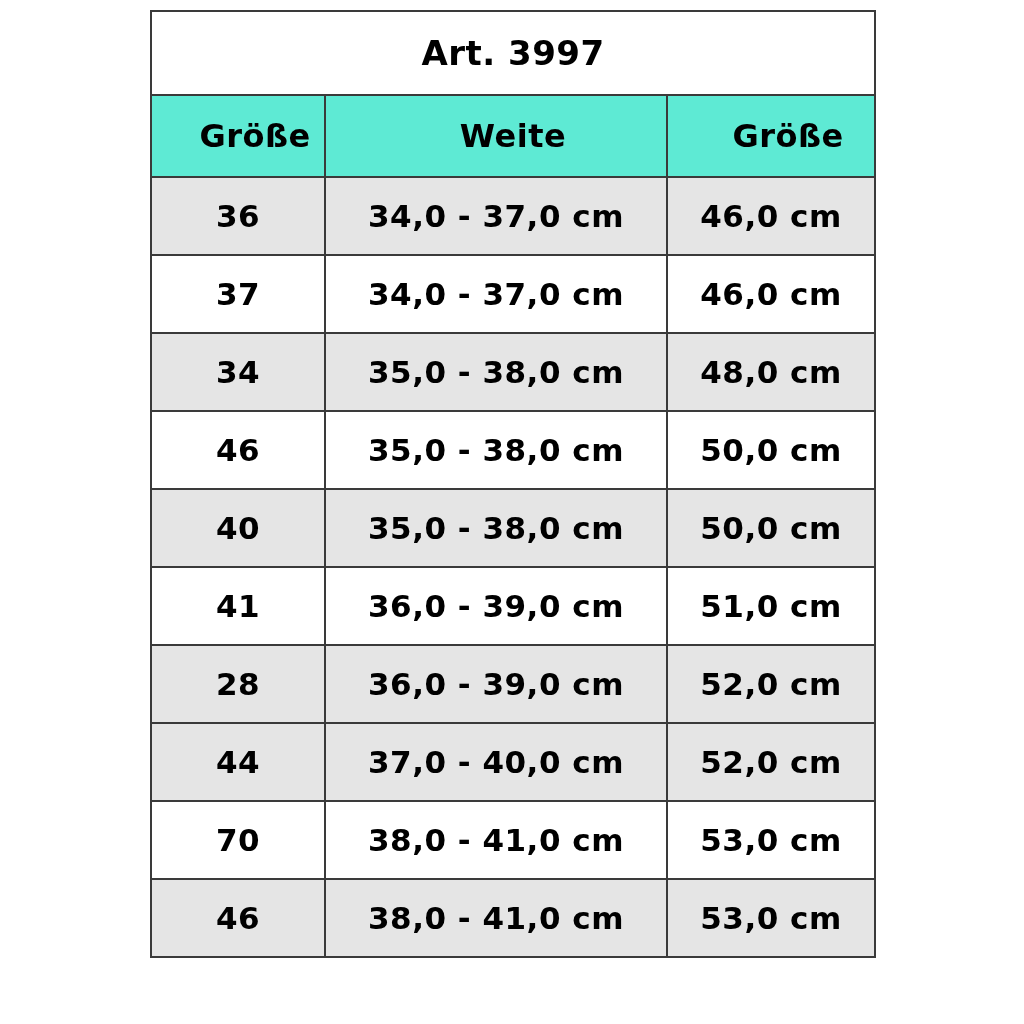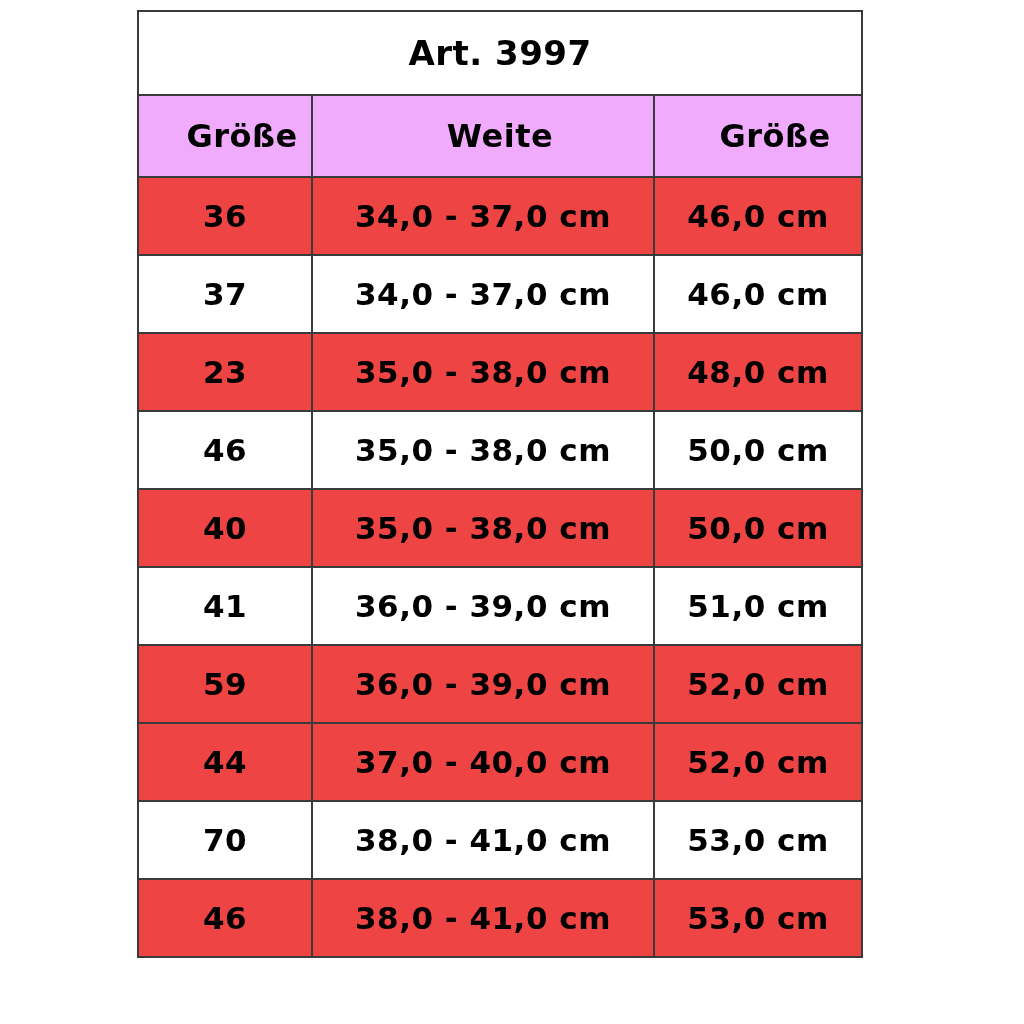--- a/index.html
+++ b/index.html
@@ -14,21 +14,21 @@
   #page {
     position: relative;
     width: 1024px;
     height: 1024px;
     background: #ffffff;
     overflow: hidden;
   }
 
   #table-wrap {
     position: absolute;
-    left: 137px;
+    left: 150px;
     top: 10px;
     width: 848px;
     height: 1004px;
   }
 
   table.size-table {
     border-collapse: collapse;
     width: 724px;
     table-layout: fixed;
     background: #ffffff;
@@ -52,31 +52,31 @@
     height: 80px;
     font-size: 34px;
     font-weight: bold;
     background: #ffffff;
     letter-spacing: 1px;
   }
 
   td.head-cell {
     height: 78px;
     font-size: 32px;
-    background: #f0abfc;
+    background: #5eead4;
     padding-left: 35px;
   }
 
   td.data-cell {
     height: 74px;
     font-size: 31px;
   }
 
   tr.shaded td.data-cell {
-    background: #ef4444;
+    background: #e5e5e5;
   }
 
   tr.plain td.data-cell {
     background: #ffffff;
     border-radius: 7px;
   }
 </style>
 </head>
 <body>
 
@@ -102,41 +102,41 @@
           <td class="data-cell">36</td>
           <td class="data-cell">34,0 - 37,0 cm</td>
           <td class="data-cell">46,0 cm</td>
         </tr>
         <tr class="plain">
           <td class="data-cell">37</td>
           <td class="data-cell">34,0 - 37,0 cm</td>
           <td class="data-cell">46,0 cm</td>
         </tr>
         <tr class="shaded">
-          <td class="data-cell">23</td>
+          <td class="data-cell">34</td>
           <td class="data-cell">35,0 - 38,0 cm</td>
           <td class="data-cell">48,0 cm</td>
         </tr>
         <tr class="plain">
           <td class="data-cell">46</td>
           <td class="data-cell">35,0 - 38,0 cm</td>
           <td class="data-cell">50,0 cm</td>
         </tr>
         <tr class="shaded">
           <td class="data-cell">40</td>
           <td class="data-cell">35,0 - 38,0 cm</td>
           <td class="data-cell">50,0 cm</td>
         </tr>
         <tr class="plain">
           <td class="data-cell">41</td>
           <td class="data-cell">36,0 - 39,0 cm</td>
           <td class="data-cell">51,0 cm</td>
         </tr>
         <tr class="shaded">
-          <td class="data-cell">59</td>
+          <td class="data-cell">28</td>
           <td class="data-cell">36,0 - 39,0 cm</td>
           <td class="data-cell">52,0 cm</td>
         </tr>
         <tr class="shaded">
           <td class="data-cell">44</td>
           <td class="data-cell">37,0 - 40,0 cm</td>
           <td class="data-cell">52,0 cm</td>
         </tr>
         <tr class="plain">
           <td class="data-cell">70</td>

